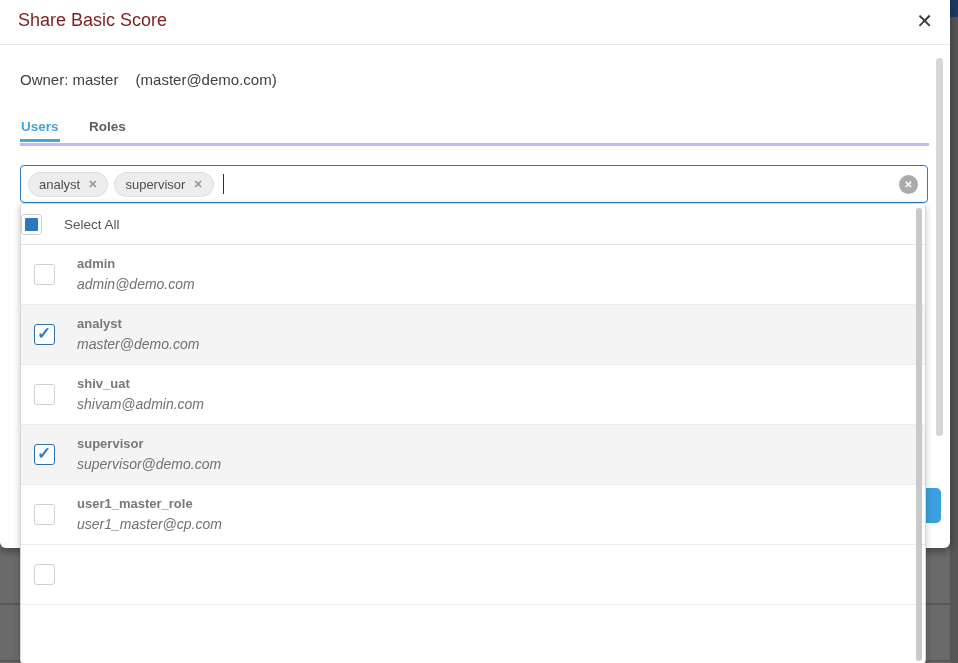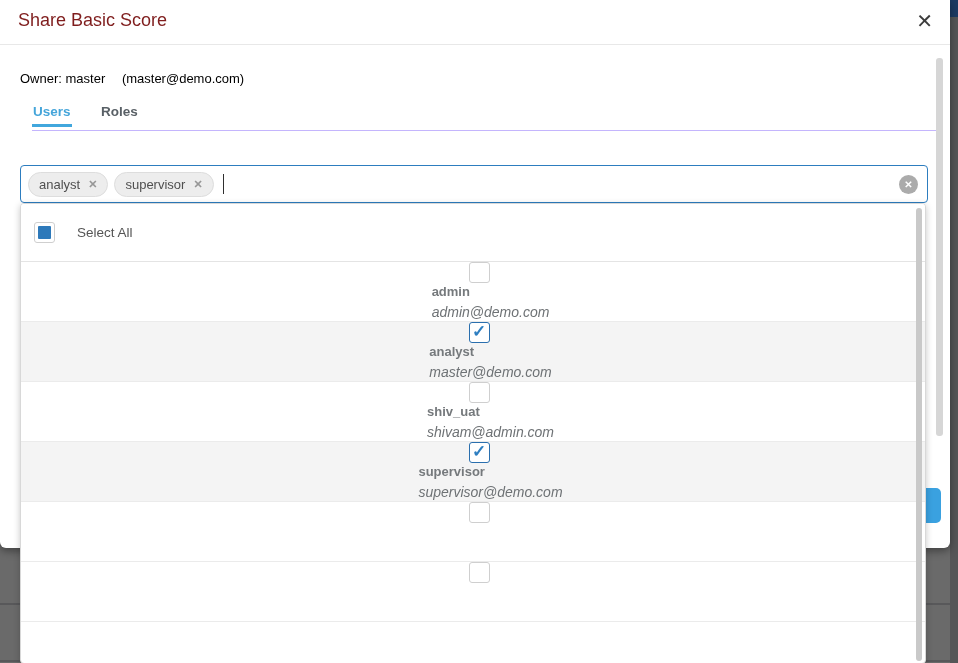--- a/index.html
+++ b/index.html
@@ -19,26 +19,26 @@
   
   .modal { position:absolute; left:0; top:0; width:950px; height:548px; background:#fff;
            border-radius:0 0 6px 6px; box-shadow:0 3px 9px rgba(0,0,0,.4); }
 
   .modal-header { position:absolute; left:0; top:0; width:100%; height:45px;
                   border-bottom:1px solid #e8e8e8; }
   .modal-title { position:absolute; left:18px; top:10px; font-size:18px; color:#7f1d1d; }
   .close-btn { position:absolute; right:17px; top:8px; font-size:20px; color:#3c3c3c;
                cursor:pointer; line-height:26px; font-weight:400; }
 
-  .owner-line { position:absolute; left:20px; top:71px; font-size:13px; color:#000000; }
+  .owner-line { position:absolute; left:20px; top:71px; font-size:15px; color:#404040; }
   .owner-line .owner-email { margin-left:13px; }
 
   
-  .tabbar { position:absolute; left:20px; top:101px; width:909px; height:30px;
-            border-bottom:1px solid #c4b5fd;margin-left:12px; }
+  .tabbar { position:absolute; left:20px; top:116px; width:909px; height:30px;
+            border-bottom:3px solid #c4b5fd; }
   .tab { display:inline-block; font-size:13.5px; font-weight:700; padding:3px 1px 8px 1px;
          margin-right:24px; cursor:pointer; color:#596066; }
   .tab.active { color:#45a5da; border-bottom:3px solid #41a7dd; padding-bottom:5px; }
 
   
   .select-input { position:absolute; left:20px; top:165px; width:908px; height:38px;
                   border:1px solid #2d7dbf; border-radius:4px; background:#fff;
                   display:flex; align-items:center; padding:0 34px 0 7px; }
   .chip { display:inline-flex; align-items:center; height:25px; background:#ededed;
           border:1px solid #ddd; border-radius:13px; padding:0 10px; margin-right:6px;
@@ -53,23 +53,23 @@
   .share-btn-frag { position:absolute; left:886px; top:488px; width:55px; height:35px;
                     background:#3aa1e0; border-radius:5px; z-index:1; }
 
   
   .dropdown { position:absolute; left:20px; top:203px; width:906px; height:461px;
               background:#fff; border:1px solid #d8d8d8; border-radius:4px;
               box-shadow:0 2px 7px rgba(0,0,0,.22); z-index:2; overflow:hidden; }
   .dd-row { position:relative; border-bottom:1px solid #ebebeb; background:#fff;
             display:flex; align-items:center; cursor:pointer; }
   .dd-row.highlight { background:#f4f4f4; }
-  .select-all-row { height:58px; padding-left:13px; border-bottom:1px solid #e4e4e4; }
+  .select-all-row { height:41px; border-bottom:1px solid #e4e4e4; }
   .select-all-label { font-size:13.5px; color:#555; margin-left:22px; }
-  .option-row { height:60px; padding-left:13px;flex-direction:column; }
+  .option-row { height:60px; padding-left:13px; }
 
   .cb { width:21px; height:21px; border:1px solid #cfcfcf; border-radius:3px; background:#fff;
         flex:0 0 auto; position:relative; }
   .cb.checked { border:1px solid #2a6fae; }
   .cb.checked .cb-glyph { position:absolute; left:2px; top:-2px; color:#2f7fc1;
         font-size:17px; font-weight:700; }
   .cb.partial .cb-fill { position:absolute; left:3px; top:3px; width:13px; height:13px;
         background:#2d79ba; border-radius:1px; }
 
   .opt-text { margin-left:22px; line-height:1.45; }
@@ -166,20 +166,24 @@
             <span class="cb checked">
               <span class="cb-glyph">✓</span>
             </span>
             <div class="opt-text">
               <div class="opt-name">supervisor</div>
               <div class="opt-email">supervisor@demo.com</div>
             </div>
           </div>
           <div class="dd-row option-row">
             <span class="cb"></span>
+            <div class="opt-text">
+              <div class="opt-name">user1_master_role</div>
+              <div class="opt-email">user1_master@cp.com</div>
+            </div>
           </div>
           <div class="dd-row option-row">
             <span class="cb"></span>
           </div>
         </div>
       <div class="dd-scrollthumb"></div>
     </div>
 
     <div class="modal-scrollthumb"></div>
   </div>

